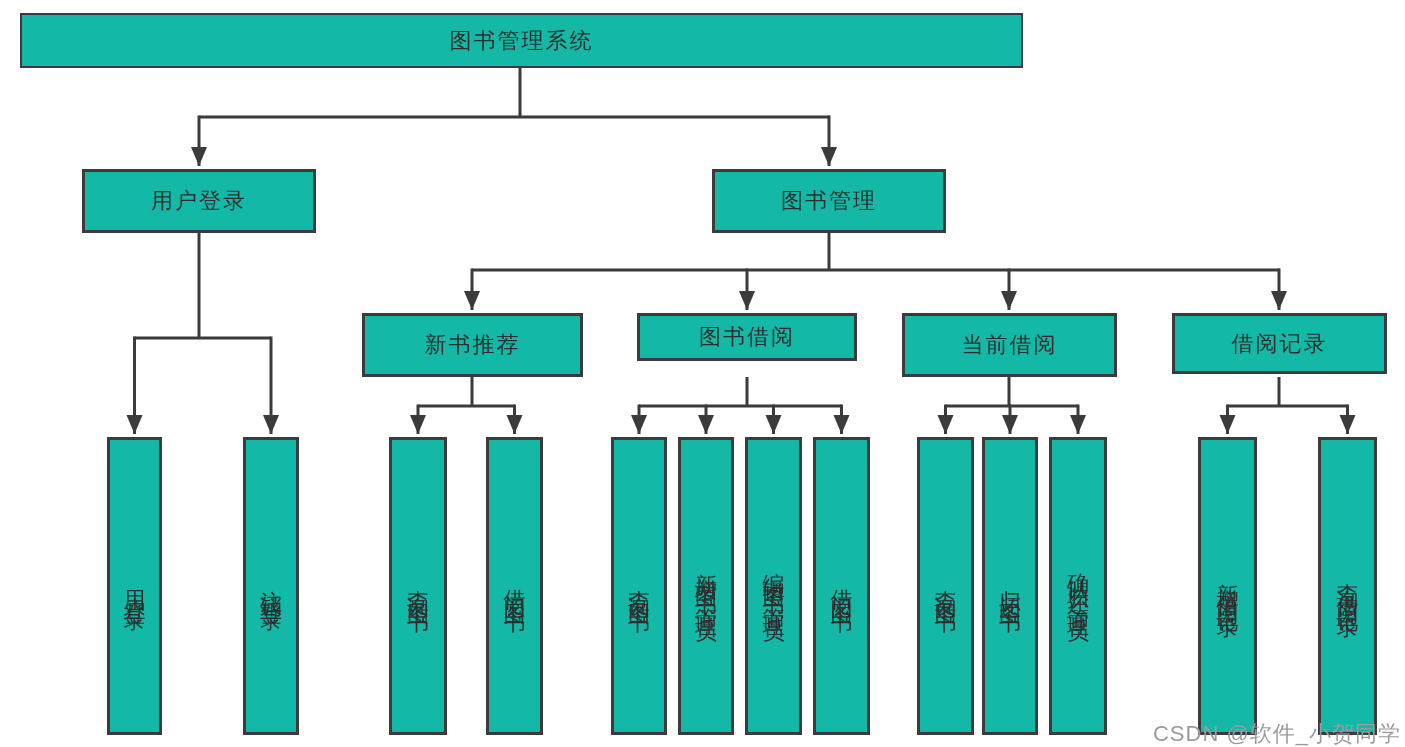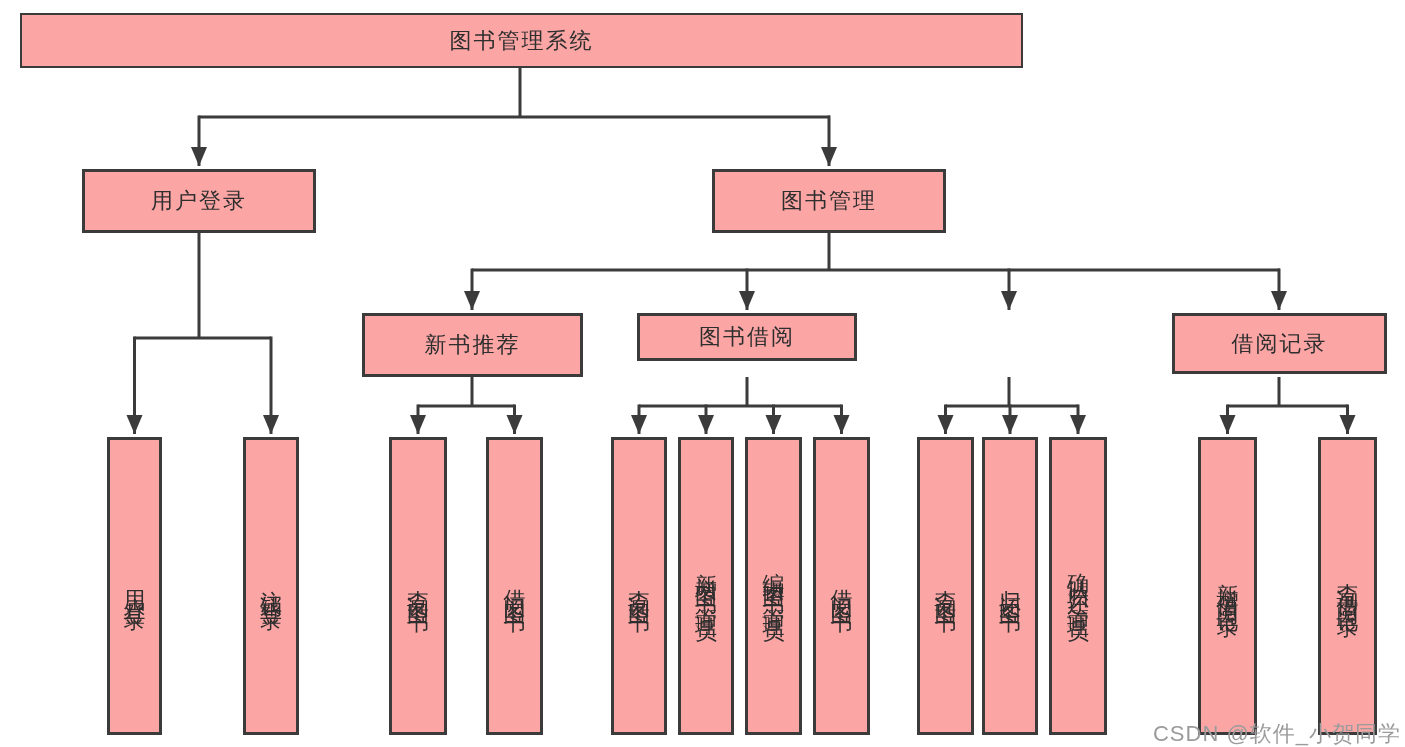--- a/index.html
+++ b/index.html
@@ -13,21 +13,21 @@
   }
   #connector-svg {
     position: absolute;
     left: 0; top: 0;
     width: 1405px; height: 747px;
     z-index: 0;
   }
   .node {
     position: absolute;
     box-sizing: border-box;
-    background: #fca5a5;
+    background: #14b8a6;
     border: 3px solid #3b3b3b;
     display: flex;
     align-items: center;
     justify-content: center;
     color: #2e2e2e;
     font-size: 22px;
     z-index: 1;
   }
   .node .hlabel { white-space: nowrap; letter-spacing: 2px; }
   .root-node { border-width: 2px; }
@@ -138,20 +138,23 @@
   <div class="node" id="n-book-mgmt">
     <span class="hlabel">图书管理</span>
   </div>
 
   <div class="node" id="n-newbook">
     <span class="hlabel">新书推荐</span>
   </div>
   <div class="node" id="n-borrow">
     <span class="hlabel">图书借阅</span>
   </div>
+  <div class="node" id="n-current">
+    <span class="hlabel">当前借阅</span>
+  </div>
   <div class="node" id="n-record">
     <span class="hlabel">借阅记录</span>
   </div>
 
   <div class="node leaf" id="leaf-1">
     <span class="vlabel">用户登录</span>
   </div>
   <div class="node leaf" id="leaf-2">
     <span class="vlabel">注销登录</span>
   </div>

